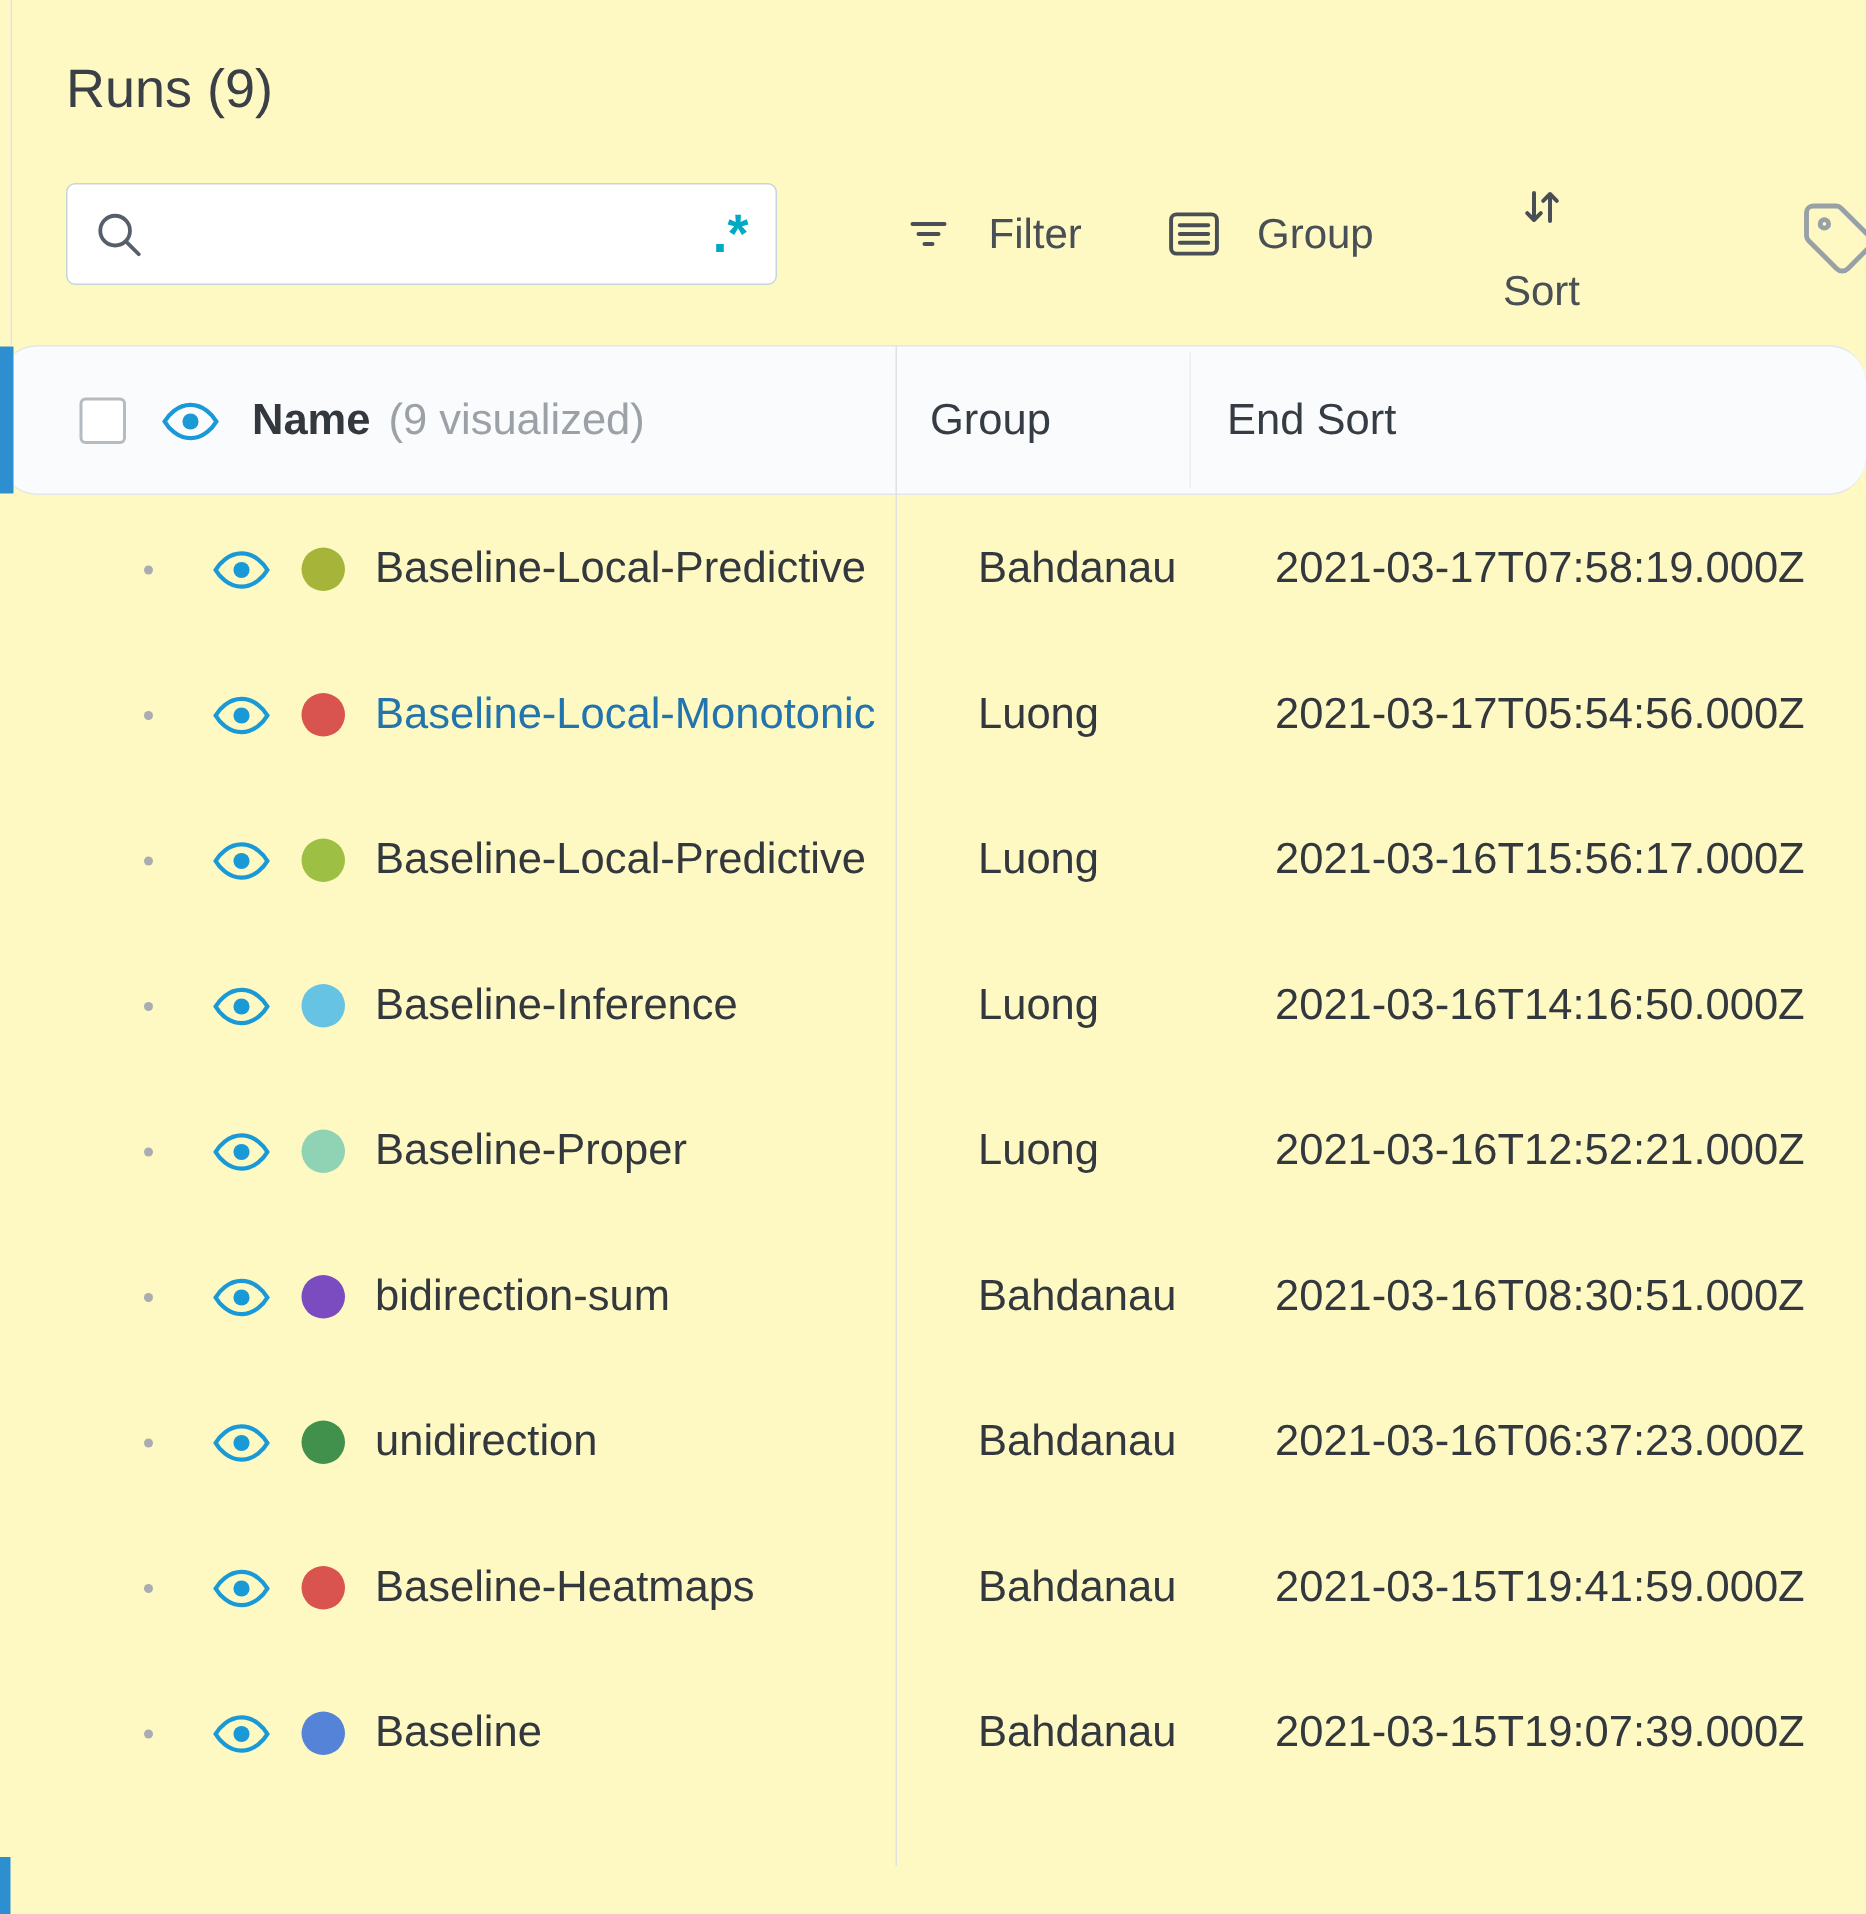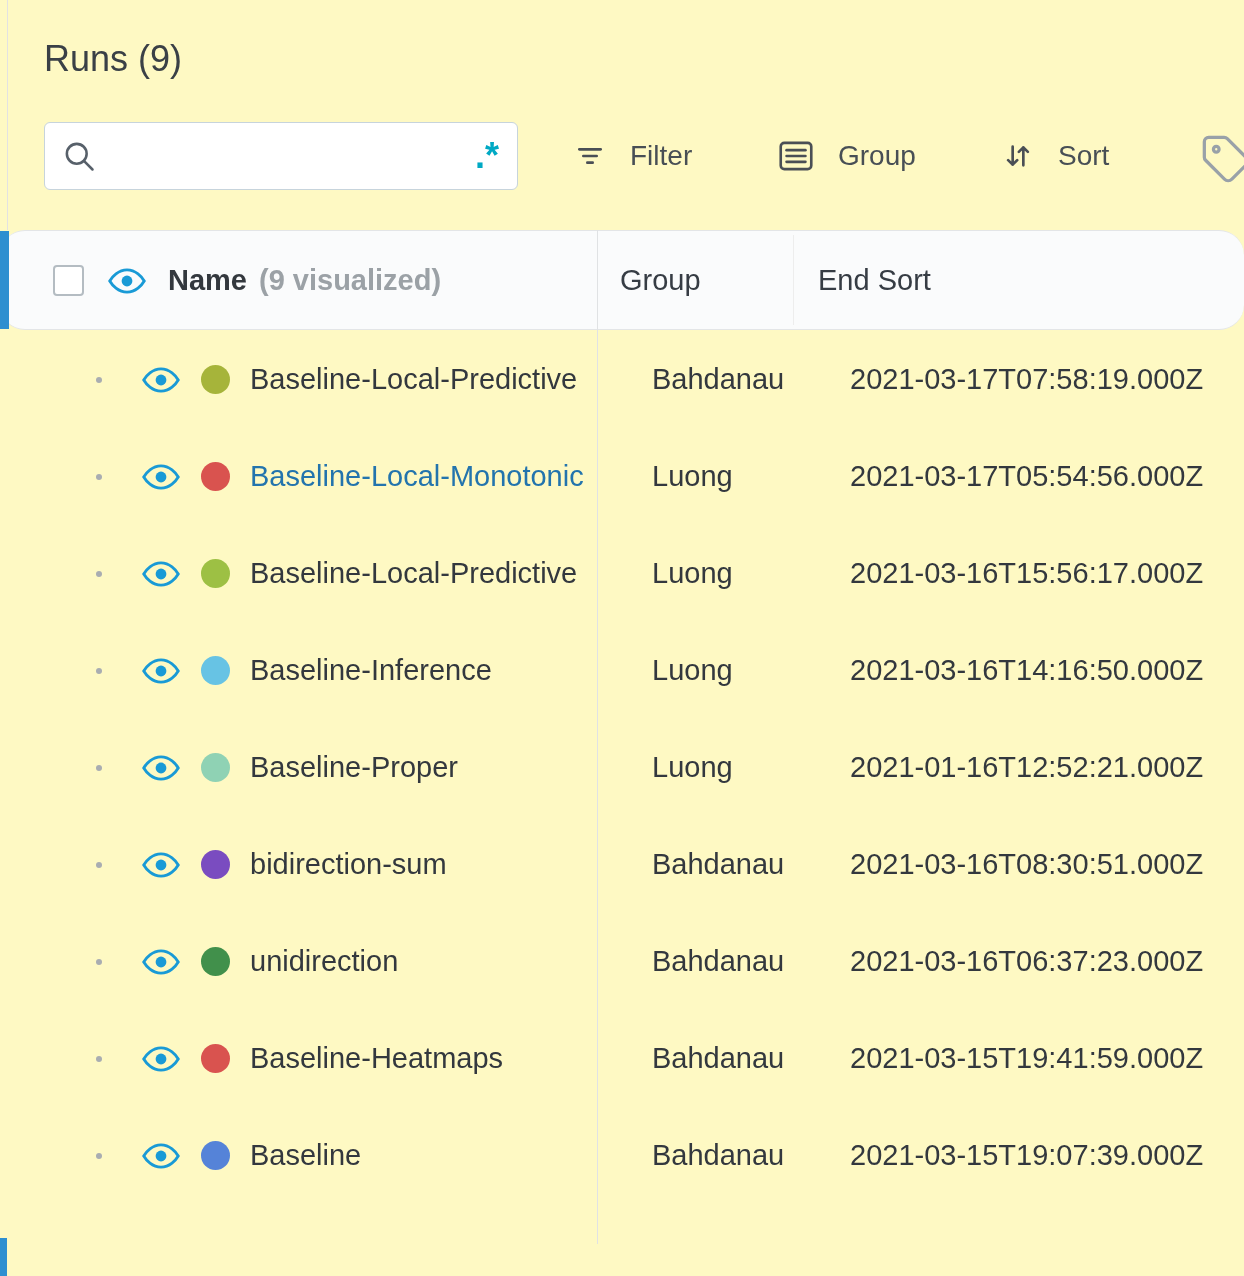--- a/index.html
+++ b/index.html
@@ -16,38 +16,38 @@
   .search-box { position:absolute; left:44px; top:122px; width:474px; height:68px;
     border:1px solid #c7d4dc; border-radius:6px; display:flex; align-items:center;
     padding:0 16px; background:#fff; }
   .search-box input { flex:1; min-width:0; border:none; outline:none; font-size:28px;
     color:#363c44; margin-left:14px; font-family:inherit; background:transparent; }
   .regex-toggle { font-size:36px; font-weight:700; line-height:0.9; color:var(--regex-teal); cursor:pointer; padding:0 2px; }
 
   
   .tool-btn { position:absolute; top:122px; height:68px; display:flex; align-items:center; gap:24px;
     background:none; border:none; font-size:28px; color:#484f55; font-family:inherit; cursor:pointer; }
-  .tool-btn.filter { left:574px; }
+  .tool-btn.filter { left:603px; }
   .tool-btn.group  { left:778px; }
-  .tool-btn.sort   { left:1002px; }
+  .tool-btn.sort   { left:1002px;flex-direction:column; }
   .tag-btn { position:absolute; top:133px; left:1200px; width:60px; height:48px;
     background:none; border:none; cursor:pointer; color:#99a1a8; }
 
   .icon { display:block; }
 
   
   .thead { position:absolute; left:0; top:230px; width:1244px; height:100px;
     background:#fafbfc; border-top:1px solid #e3e5e7; border-bottom:1px solid #e3e5e7;border-radius:25px; }
   .thead .accent { position:absolute; left:0; top:0; width:9px; height:100%; background:var(--accent-blue); }
   .checkbox { position:absolute; left:53px; top:34px; width:31px; height:31px;
     border:2px solid #b4bcc2; border-radius:4px; background:#fff; cursor:pointer; }
   .thead .eye-icon { position:absolute; left:108px; top:35px; }
   .th-name { position:absolute; left:168px; top:0; height:100%; display:flex; align-items:center; }
   .th-name .label { font-size:29px; font-weight:700; color:#33383e; }
-  .th-name .note  { font-size:29px; font-weight:700; color:#9ba1a6; margin-left:12px; }
+  .th-name .note  { font-size:29px; font-weight:400; color:#9ba1a6; margin-left:12px; }
   .th-group { position:absolute; left:620px; top:0; height:100%; display:flex; align-items:center; font-size:29px; }
   .th-endtime { position:absolute; left:818px; top:0; height:100%; display:flex; align-items:center; font-size:29px; }
   .thead-subdivider { position:absolute; left:793px; top:235px; width:1px; height:90px; background:#ededed; }
 
   .col-divider { position:absolute; left:597px; top:230px; width:1px; height:1014px; background:#e0e2e4; }
 
   
   .tbody { position:absolute; left:0; top:331px; width:1244px;padding-left:32px; }
   .row { position:relative; height:97px; }
   .drag-handle { position:absolute; left:64px; top:46px; width:6px; height:6px; border-radius:50%;
@@ -209,21 +209,21 @@
     <span class="drag-handle"></span>
     <span class="eye-icon">
       <svg class="icon" width="38" height="30" viewBox="0 0 24 18" fill="none">
         <path d="M12 2 C6.5 2 2.6 6.4 1.1 9 C2.6 11.6 6.5 16 12 16 C17.5 16 21.4 11.6 22.9 9 C21.4 6.4 17.5 2 12 2 Z" stroke="currentColor" stroke-width="1.8"></path>
         <circle cx="12" cy="9" r="3.4" fill="currentColor"></circle>
       </svg>
     </span>
     <span class="run-dot" style="background: rgb(143, 210, 180);"></span>
     <span class="run-name">Baseline-Proper</span>
     <span class="run-group">Luong</span>
-    <span class="run-end">2021-01-16T12:52:21.000Z</span>
+    <span class="run-end">2021-03-16T12:52:21.000Z</span>
   </div>
 
   <div class="row">
     <span class="drag-handle"></span>
     <span class="eye-icon">
       <svg class="icon" width="38" height="30" viewBox="0 0 24 18" fill="none">
         <path d="M12 2 C6.5 2 2.6 6.4 1.1 9 C2.6 11.6 6.5 16 12 16 C17.5 16 21.4 11.6 22.9 9 C21.4 6.4 17.5 2 12 2 Z" stroke="currentColor" stroke-width="1.8"></path>
         <circle cx="12" cy="9" r="3.4" fill="currentColor"></circle>
       </svg>
     </span>

